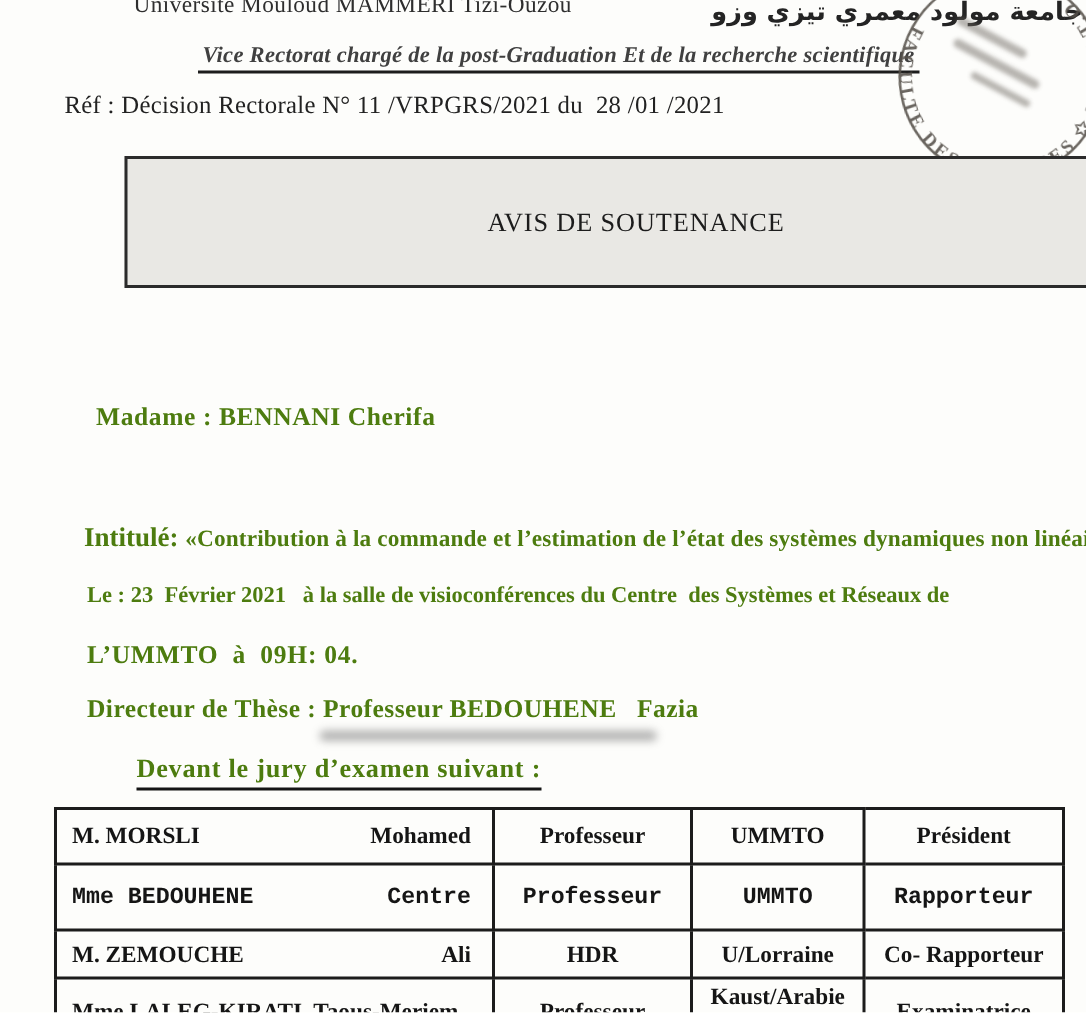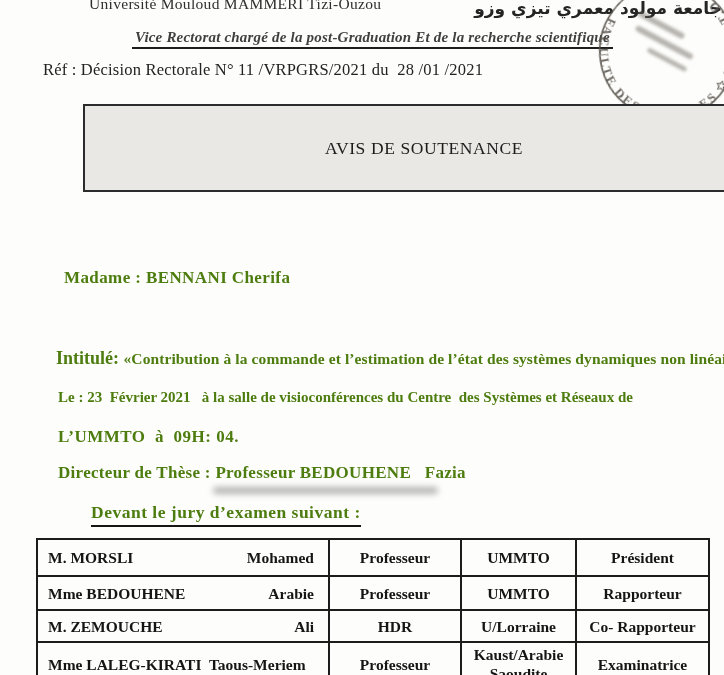--- a/index.html
+++ b/index.html
@@ -68,21 +68,21 @@
   
   .jury{
     position:absolute;left:36px;top:538px;width:672px;
     border-collapse:collapse;table-layout:fixed;
     font-family:"Liberation Serif",serif;
   }
   .jury td{
     border:2px solid #1c1c1c;font-weight:bold;font-size:15.5px;color:#151515;
     text-align:center;vertical-align:middle;padding:2px 4px;line-height:19px;
   }
-  .jury tr.r1{height:37px;} .jury tr.r2{height:34px;} .jury tr.r3{height:32px;padding-left:48px;}
+  .jury tr.r1{height:37px;} .jury tr.r2{height:44px;font-family:Liberation Mono, monospace;} .jury tr.r3{height:32px;padding-left:48px;}
   .namecell{display:flex;justify-content:space-between;align-items:flex-end;
     padding:0 10px 0 6px;}
   .namecell span{white-space:pre;}
 </style>
 </head>
 <body>
 
 <div class="page">
 
   <div class="abs uni-fr">Université Mouloud MAMMERI Tizi-Ouzou</div>
@@ -131,21 +131,21 @@
           </div>
         </td>
         <td>Professeur</td>
         <td>UMMTO</td>
         <td>Président</td>
       </tr>
       <tr class="r2">
         <td>
           <div class="namecell">
             <span>Mme BEDOUHENE</span>
-            <span>Arabie</span>
+            <span>Centre</span>
           </div>
         </td>
         <td>Professeur</td>
         <td>UMMTO</td>
         <td>Rapporteur</td>
       </tr>
       <tr class="r3">
         <td>
           <div class="namecell">
             <span>M. ZEMOUCHE</span>

